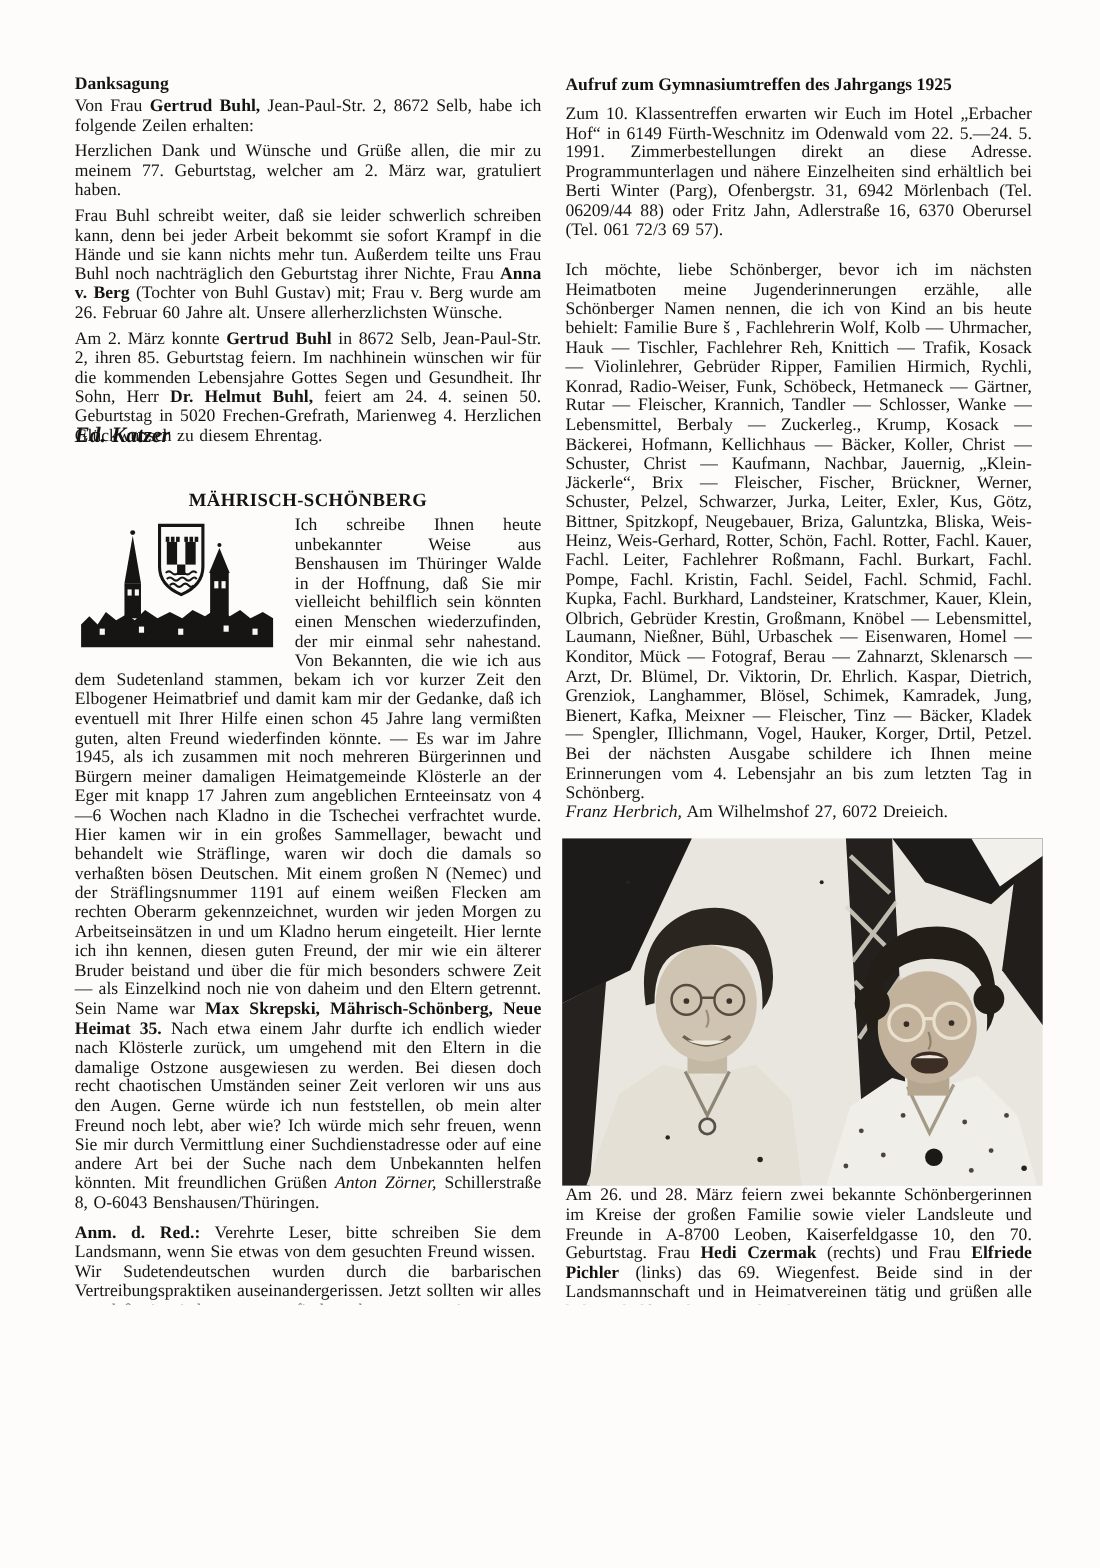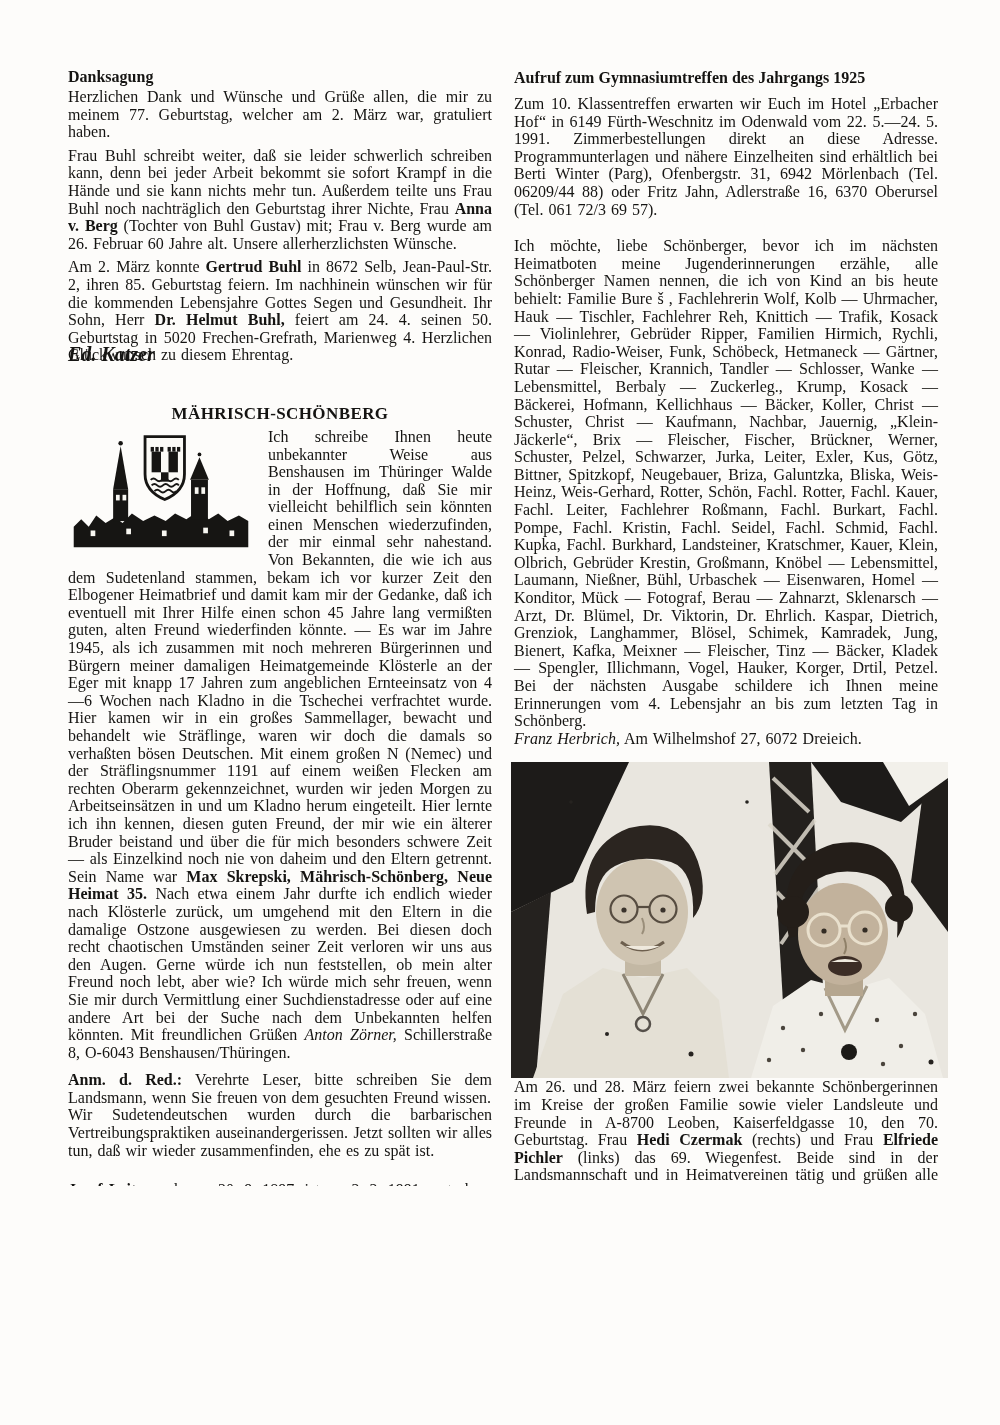--- a/index.html
+++ b/index.html
@@ -74,20 +74,21 @@
   .sigline{font-size:16px;line-height:17.6px;text-align:left;}
 </style>
 </head>
 <body>
 
 <div class="sheet">
   <div class="cols">
 
     <div class="col">
       <h3 class="head">Danksagung</h3>
+      <p class="para"><span>Von Frau </span><span style="font-weight: bold;">Gertrud Buhl,</span><span> Jean-Paul-Str. 2, 8672 Selb, habe ich folgende Zeilen erhalten:</span></p>
       <p class="para"><span>Herzlichen Dank und Wünsche und Grüße allen, die mir zu meinem 77. Geburtstag, welcher am 2. März war, gratuliert haben.</span></p>
       <p class="para"><span>Frau Buhl schreibt weiter, daß sie leider schwerlich schreiben kann, denn bei jeder Arbeit bekommt sie sofort Krampf in die Hände und sie kann nichts mehr tun. Außerdem teilte uns Frau Buhl noch nachträglich den Geburtstag ihrer Nichte, Frau </span><span style="font-weight: bold;">Anna v. Berg</span><span> (Tochter von Buhl Gustav) mit; Frau v. Berg wurde am 26. Februar 60 Jahre alt. Unsere allerherzlichsten Wünsche.</span></p>
       <p class="para gap-lg"><span>Am 2. März konnte </span><span style="font-weight: bold;">Gertrud Buhl</span><span> in 8672 Selb, Jean-Paul-Str. 2, ihren 85. Geburtstag feiern. Im nachhinein wünschen wir für die kommenden Lebensjahre Gottes Segen und Gesundheit. Ihr Sohn, Herr </span><span style="font-weight: bold;">Dr. Helmut Buhl,</span><span> feiert am 24. 4. seinen 50. Geburtstag in 5020 Frechen-Grefrath, Marienweg 4. Herzlichen Glückwunsch zu diesem Ehrentag.</span></p>
       <div class="sig-overlay">Ed. Katzer</div>
 
       <h3 class="section-head">MÄHRISCH-SCHÖNBERG</h3>
 
       <div class="section-body">
         <div class="float-img">
           <svg viewBox="0 0 190 130" xmlns="http://www.w3.org/2000/svg">
@@ -127,21 +128,21 @@
 
             <path d="M84,52 q3,-3 6,0 t6,0 t6,0 t6,0 t6,0" fill="none" stroke="#161513" stroke-width="2"></path>
             <path d="M85,58 q3,-3 6,0 t6,0 t6,0 t6,0 t5,0" fill="none" stroke="#161513" stroke-width="2"></path>
             <path d="M88,64 q3,-3 6,0 t6,0 t6,0 t5,0" fill="none" stroke="#161513" stroke-width="2"></path>
           </svg>
         </div>
         <p class="para"><span>Ich schreibe Ihnen heute unbekannter Weise aus Benshausen im Thüringer Walde in der Hoffnung, daß Sie mir vielleicht behilflich sein könnten einen Menschen wiederzufinden, der mir einmal sehr nahestand. Von Bekannten, die wie ich aus dem Sudetenland stammen, bekam ich vor kurzer Zeit den Elbogener Heimatbrief und damit kam mir der Gedanke, daß ich eventuell mit Ihrer Hilfe einen schon 45 Jahre lang vermißten guten, alten Freund wiederfinden könnte. — Es war im Jahre 1945, als ich zusammen mit noch mehreren Bürgerinnen und Bürgern meiner damaligen Heimatgemeinde Klösterle an der Eger mit knapp 17 Jahren zum angeblichen Ernteeinsatz von 4—6 Wochen nach Kladno in die Tschechei verfrachtet wurde. Hier kamen wir in ein großes Sammellager, bewacht und behandelt wie Sträflinge, waren wir doch die damals so verhaßten bösen Deutschen. Mit einem großen N (Nemec) und der Sträflingsnummer 1191 auf einem weißen Flecken am rechten Oberarm gekennzeichnet, wurden wir jeden Morgen zu Arbeitseinsätzen in und um Kladno herum eingeteilt. Hier lernte ich ihn kennen, diesen guten Freund, der mir wie ein älterer Bruder beistand und über die für mich besonders schwere Zeit — als Einzelkind noch nie von daheim und den Eltern getrennt. Sein Name war </span><span style="font-weight: bold;">Max Skrepski, Mährisch-Schönberg, Neue Heimat 35.</span><span> Nach etwa einem Jahr durfte ich endlich wieder nach Klösterle zurück, um umgehend mit den Eltern in die damalige Ostzone ausgewiesen zu werden. Bei diesen doch recht chaotischen Umständen seiner Zeit verloren wir uns aus den Augen. Gerne würde ich nun feststellen, ob mein alter Freund noch lebt, aber wie? Ich würde mich sehr freuen, wenn Sie mir durch Vermittlung einer Suchdienstadresse oder auf eine andere Art bei der Suche nach dem Unbekannten helfen könnten. Mit freundlichen Grüßen </span><span style="font-style: italic;">Anton Zörner,</span><span> Schillerstraße 8, O-6043 Benshausen/Thüringen.</span></p>
       </div>
 
       <div class="anm">
-        <p class="para"><span style="font-weight: bold;">Anm. d. Red.:</span><span> Verehrte Leser, bitte schreiben Sie dem Landsmann, wenn Sie freuen von dem gesuchten Freund wissen.</span></p>
+        <p class="para"><span style="font-weight: bold;">Anm. d. Red.:</span><span> Verehrte Leser, bitte schreiben Sie dem Landsmann, wenn Sie etwas von dem gesuchten Freund wissen.</span></p>
         <p class="para" style="margin-top:0;"><span>Wir Sudetendeutschen wurden durch die barbarischen Vertreibungspraktiken auseinandergerissen. Jetzt sollten wir alles tun, daß wir wieder zusammenfinden, ehe es zu spät ist.</span></p>
       </div>
 
       <div class="leiter">
         <p class="para"><span style="font-weight: bold;">Josef Leiter,</span><span> geb. am 20. 9. 1897, ist am 2. 2. 1991 gestorben. Er war früher wohnhaft in Mähr.-Schönberg, Neugasse 51 (Ulrich-Fabrik), Eisenbahner.</span></p>
         <div class="closing-line">
           <span>Mit freundlichen Grüßen</span>
           <span class="right">Edeltrud Aidelsburger</span>
         </div>
       </div>

